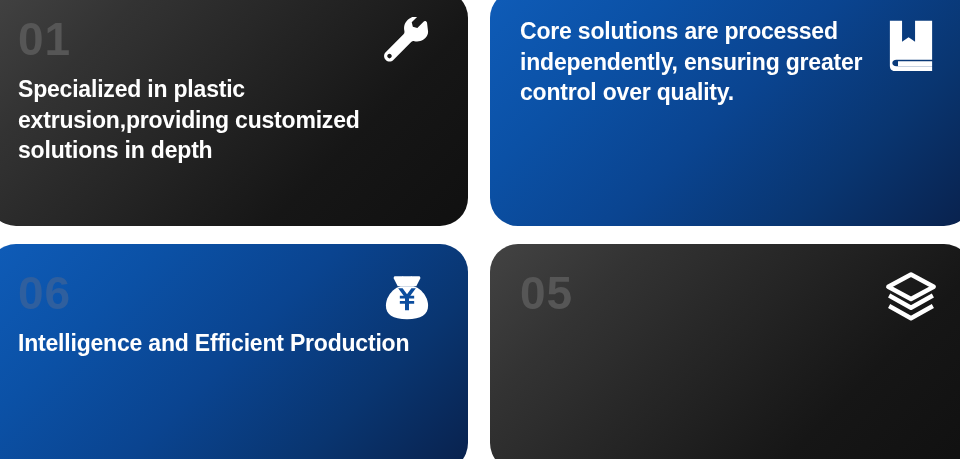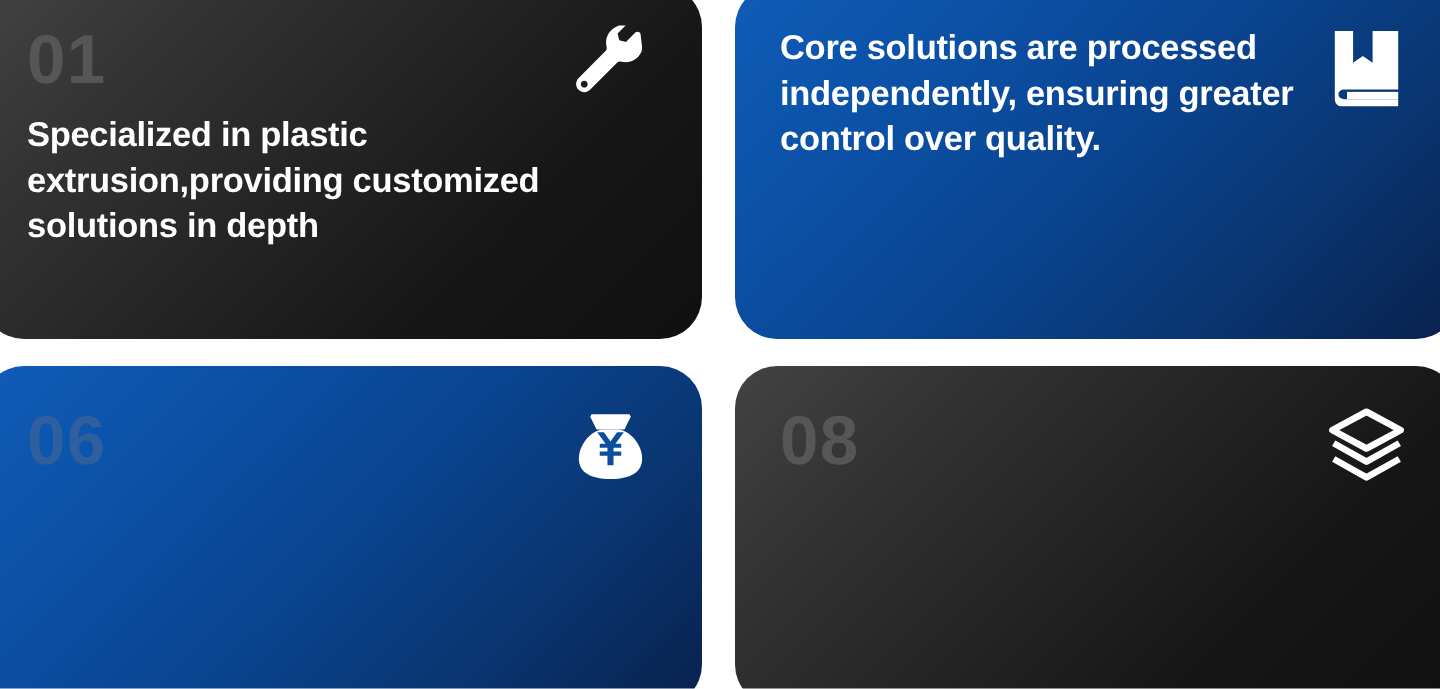--- a/index.html
+++ b/index.html
@@ -99,32 +99,33 @@
     <span class="card-icon">
       <svg width="52" height="52" viewBox="0 0 64 64" aria-hidden="true">
         <path fill="#ffffff" d="M6 2h15v26l8-5.5L37 28V2h21v48H14c-3 0-5 1.6-5 4s2 4 5 4h44v6H12C7.6 64 6 61 6 57.5V2z"></path>
         <rect fill="#ffffff" x="16" y="52" width="42" height="6"></rect>
       </svg>
     </span>
   </div>
 
   <div class="card card-3 theme-blue">
     <div class="card-number">06</div>
+    <p class="card-text">Intelligence and Efficient Production</p>
     <span class="card-icon">
       <svg width="54" height="54" viewBox="0 0 64 64" aria-hidden="true">
         <path fill="#ffffff" d="M17 5h30l-4 9H21l-4-9z"></path>
         <path fill="#ffffff" d="M17 5l5 6 5-6 5 6 5-6 5 6 5-6 1 2-5 10H21L16 7l1-2z"></path>
         <path fill="#ffffff" d="M26 17h12c8 0 19 11 19 23 0 10-8 16-25 16S7 50 7 40c0-12 11-23 19-23z"></path>
         <path fill="#0b4d9e" d="M32 26.5l-5.2-7.3h-5.3l6.6 9h-4.6v3.3h6.1v2.9h-6.1v3.3h6.1v7.6h4.8v-7.6h6.1v-3.3h-6.1v-2.9h6.1v-3.3h-4.6l6.6-9h-5.3L32 26.5z"></path>
       </svg>
     </span>
   </div>
 
   <div class="card card-4 theme-dark">
-    <div class="card-number">08</div>
+    <div class="card-number">05</div>
     <span class="card-icon">
       <svg width="56" height="56" viewBox="0 0 64 64" aria-hidden="true">
         <g fill="none" stroke="#ffffff" stroke-width="5" stroke-linejoin="round">
           <path d="M32 4 L58 18 L32 32 L6 18 Z"></path>
           <path d="M7 28 L32 42 L57 28"></path>
           <path d="M7 40 L32 54 L57 40"></path>
         </g>
       </svg>
     </span>
   </div>

